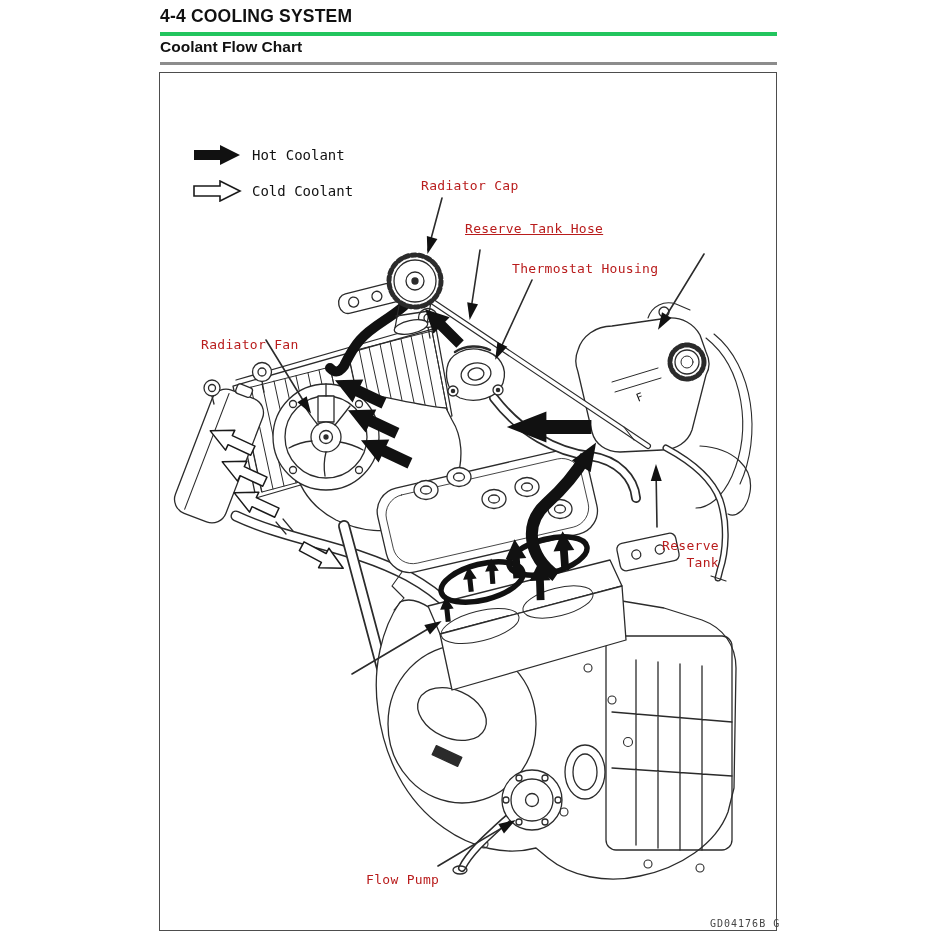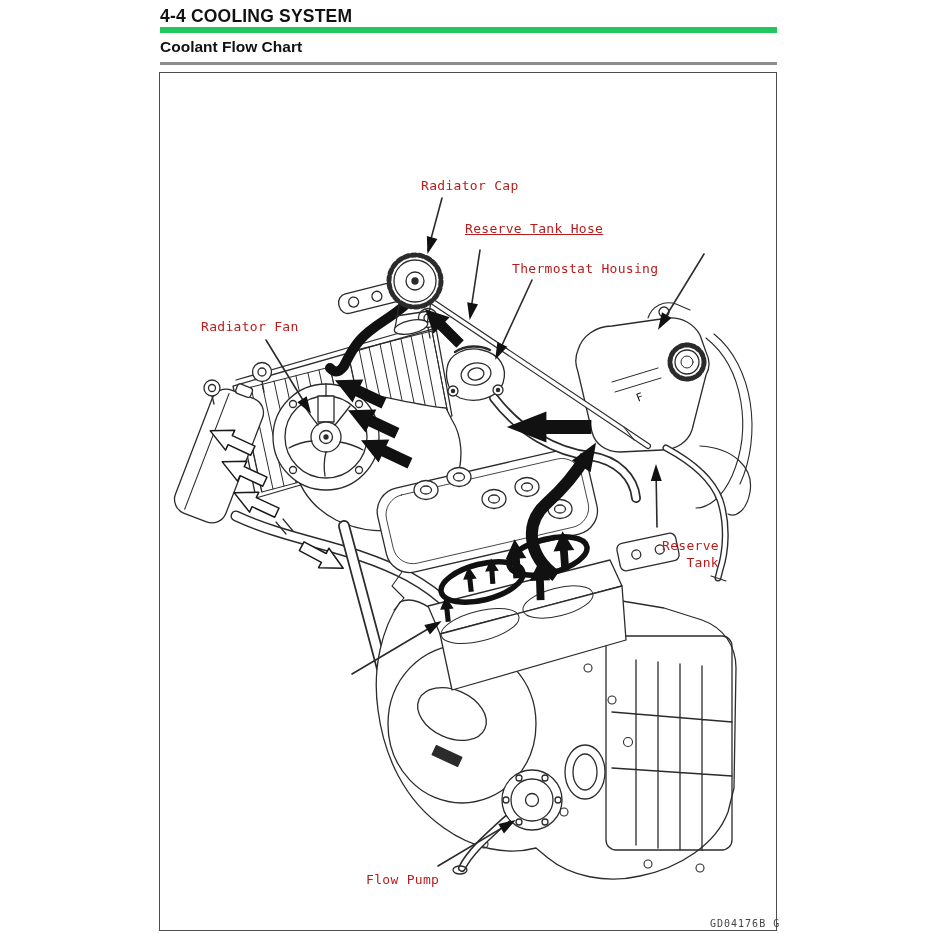--- a/index.html
+++ b/index.html
@@ -1,20 +1,20 @@
 <!DOCTYPE html>
 <html><head>
 <meta charset="utf-8">
 <style>
   html,body{margin:0;padding:0;background:#fff;}
   #page{position:relative;width:944px;height:944px;background:#fff;overflow:hidden;
         font-family:"Liberation Sans",sans-serif;color:#1a1a1a;}
   
-  .h1block{position:absolute;left:160px;top:6px;width:617px;
-           border-bottom:6px solid #22c55e;}
+  .h1block{position:absolute;left:160px;top:6px;width:617px;padding-bottom:5px;
+           border-bottom:4px solid #22c55e;}
   .h1block h1{margin:0;font-size:17.5px;font-weight:bold;letter-spacing:.2px;color:#111;}
   .h2block{position:absolute;left:160px;top:38px;width:617px;padding-bottom:6px;
            border-bottom:3px solid #8c8c8c;}
   .h2block h2{margin:0;font-size:15.5px;font-weight:bold;color:#111;}
   
   .frame{position:absolute;left:159px;top:72px;width:616px;height:857px;
          border:1.5px solid #4d4d4d;background:#fff;}
   
   #art{position:absolute;left:0;top:0;width:944px;height:944px;}
   
@@ -302,22 +302,36 @@
             <use href="#lh" transform="translate(440,622) rotate(-31)" fill="#111" stroke="none"></use>
           </g>
         <g>
             <path d="M438 866 L512 822"></path>
             <use href="#lh" transform="translate(514,821) rotate(-31)" fill="#111" stroke="none"></use>
           </g>
       </g>
     </g>
   </svg>
 
+  <div class="legend">
+    <div class="legrow">
+      <svg width="50" height="22" viewBox="0 0 50 22">
+        <polygon points="2,6 28,6 28,1 48,11 28,21 28,16 2,16" fill="#111"></polygon>
+      </svg>
+      <span class="ltxt">Hot Coolant</span>
+    </div>
+    <div class="legrow">
+      <svg width="50" height="22" viewBox="0 0 50 22">
+        <polygon points="2,6 28,6 28,1 48,11 28,21 28,16 2,16" fill="#fff" stroke="#1a1a1a" stroke-width="1.6"></polygon>
+      </svg>
+      <span class="ltxt">Cold Coolant</span>
+    </div>
+  </div>
 
   <div class="lbl" style="left:421px;top:177px;">Radiator Cap</div>
   <div class="lbl" style="left:465px;top:220px;text-decoration:underline;">Reserve Tank Hose</div>
   <div class="lbl" style="left:512px;top:260px;">Thermostat Housing</div>
-  <div class="lbl" style="left:201px;top:318px;">Radiator Fan</div>
+  <div class="lbl" style="left:201px;top:336px;">Radiator Fan</div>
   <div class="lbl" style="left:646px;top:537px;margin-left:16px;"><span>Reserve</span><br><span>Tank</span></div>
   <div class="lbl" style="left:366px;top:871px;">Flow Pump</div>
 
   <div class="figcode">GD04176B G</div>
 </div>
 
 </body></html>

